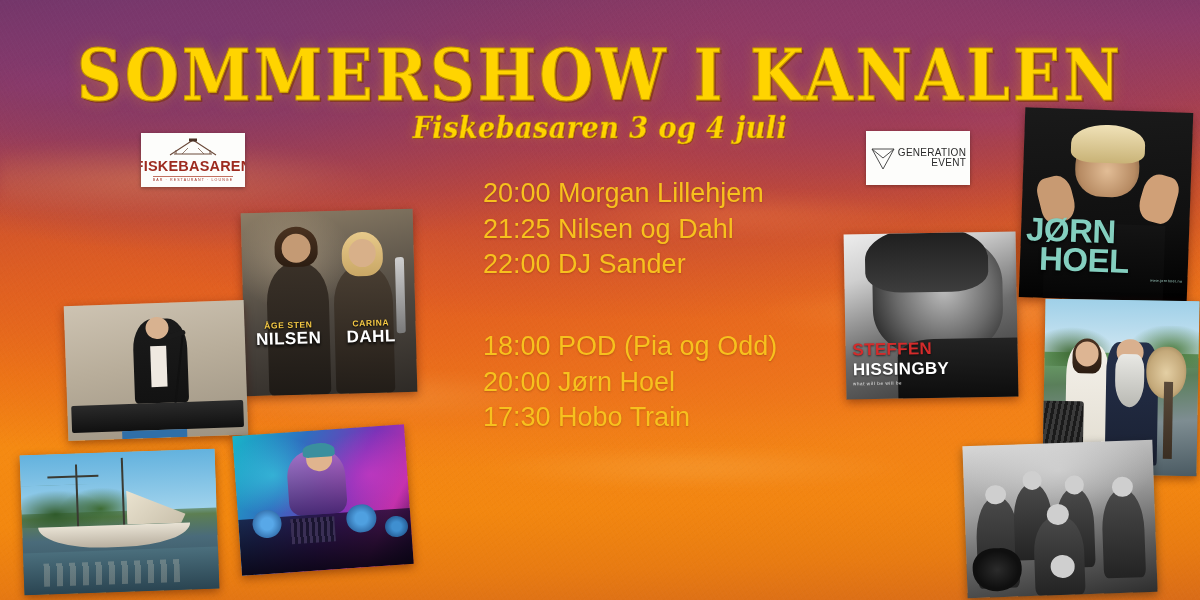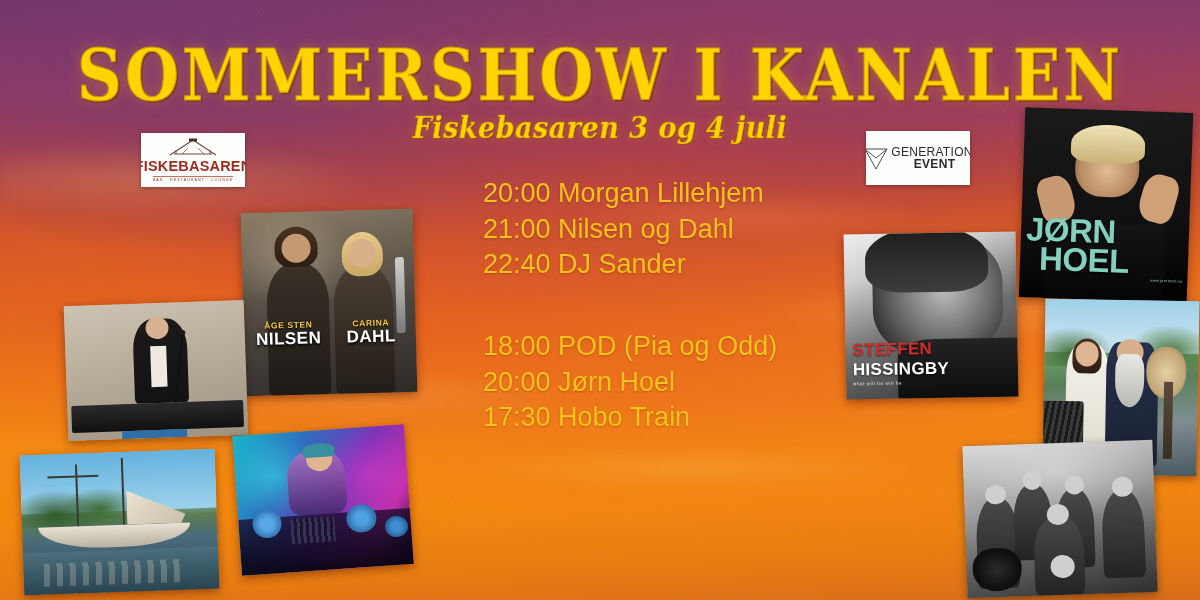--- a/index.html
+++ b/index.html
@@ -126,27 +126,27 @@
     letter-spacing: 1.1px;
     color: #9d2b1f;
     margin-top: 2px;
     border-top: 0.5px solid #c2705f;
     padding-top: 1.5px;
   }
   .ge-row { display: flex; align-items: center; gap: 2px; }
   .ge-mark { width: 26px; height: 26px; flex: none; }
   .ge-text {
     font-family: "Liberation Sans", sans-serif;
-    font-size: 12px;
+    font-size: 10px;
     line-height: 1.02;
     color: #2b2b2b;
     letter-spacing: 0.3px;
-    text-align: center;
-  }
-  .ge-text .l2 { padding-left: 5px; display: block; font-weight: bold; }
+    text-align: right;
+  }
+  .ge-text .l2 { padding-left: 5px; display: block; }
 
   
   .schedule {
     position: absolute;
     left: 483px;
     top: 176px;
     width: 430px;
   }
   .sched-day {
     font-size: 27px;
@@ -399,22 +399,22 @@
       </svg>
       <div class="ge-text">
         <span>GENERATION</span>
         <span class="l2">EVENT</span>
       </div>
     </div>
   </div>
 
   <div class="schedule">
     <div class="sched-line">20:00 Morgan Lillehjem</div>
-    <div class="sched-line">21:00 Nilsen og Dahl</div>
-    <div class="sched-line">22:40 DJ Sander</div>
+    <div class="sched-line">21:25 Nilsen og Dahl</div>
+    <div class="sched-line">22:00 DJ Sander</div>
 
     <div class="sched-gap"></div>
 
     <div class="sched-line">18:00 POD (Pia og Odd)</div>
     <div class="sched-line">20:00 Jørn Hoel</div>
     <div class="sched-line">17:30 Hobo Train</div>
   </div>
 
   <div class="photo" id="photo-nilsen-dahl">
     <div class="nd-figL"></div>

